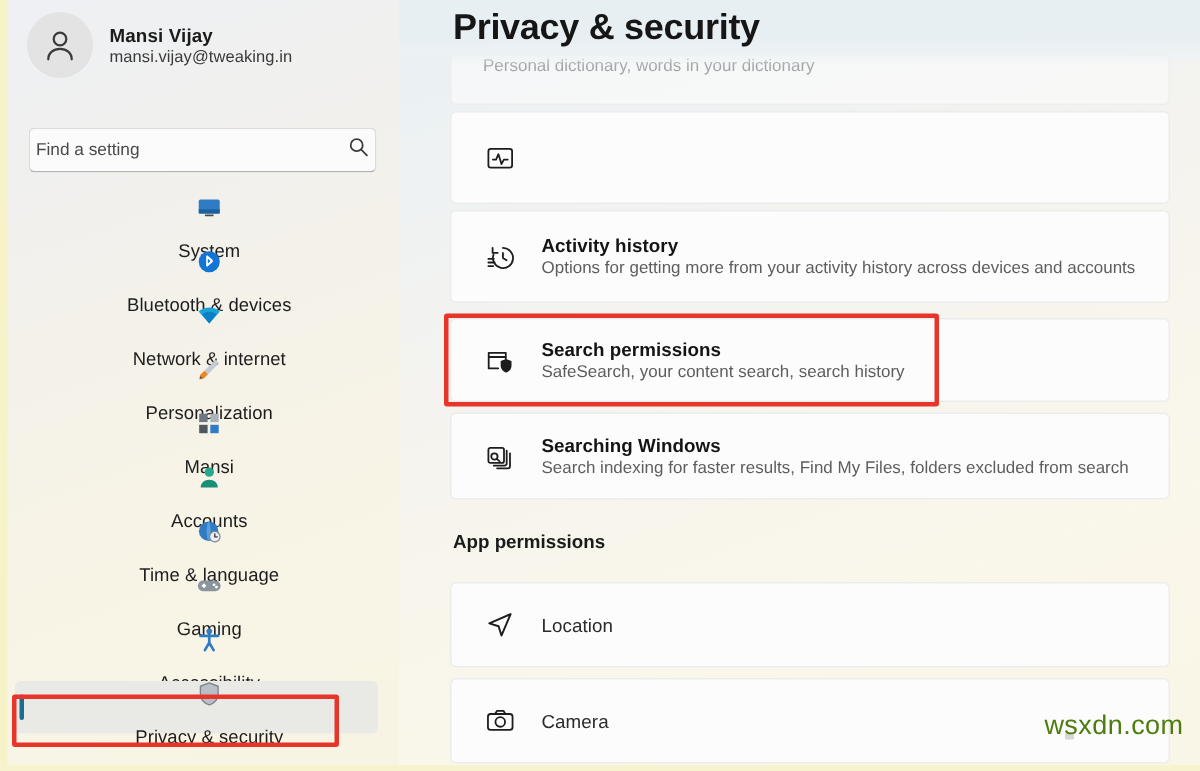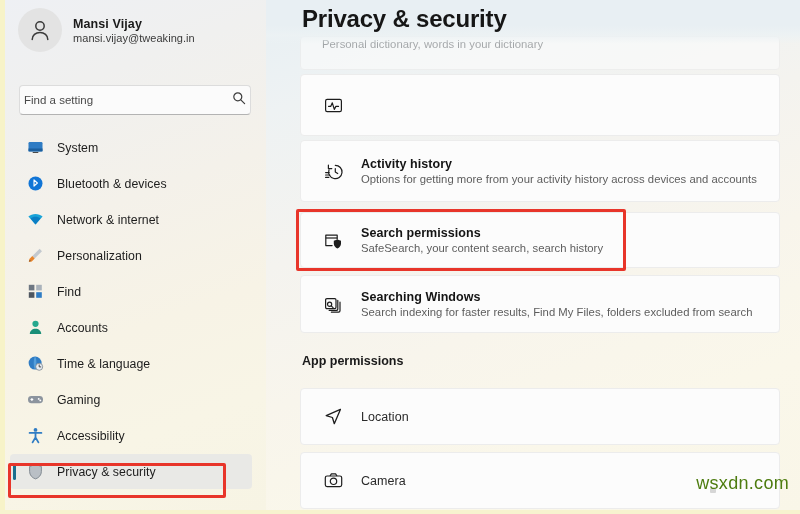--- a/index.html
+++ b/index.html
@@ -107,20 +107,21 @@
   .nav-item {
     position: relative;
     height: 35px;
     margin: 0 14px 1px 10px;
     display: flex;
     align-items: center;
     gap: 13px;
     padding-left: 17px;
     border-radius: 4px;
     cursor: default;
+    flex-direction: column;
   }
   .nav-item.selected { background: #e9e9e6; }
   .nav-item.selected::before {
     content: "";
     position: absolute;
     left: 3px; top: 9px;
     width: 3px; height: 17px;
     border-radius: 2px;
     background: #1a6e8e;
   }
@@ -338,21 +339,21 @@
 
       <div class="nav-item">
         <span class="nav-icon">
           <svg width="17" height="17" viewBox="0 0 17 17">
             <rect x="1.8" y="1.8" width="5.6" height="5.6" fill="#6e7782"></rect>
             <rect x="9.2" y="1.8" width="5.6" height="5.6" fill="#aab2bb"></rect>
             <rect x="1.8" y="9.2" width="5.6" height="5.6" fill="#4e5660"></rect>
             <rect x="9.2" y="9.2" width="5.6" height="5.6" fill="#2f7cc4"></rect>
           </svg>
         </span>
-        <span class="nav-label">Find</span>
+        <span class="nav-label">Mansi</span>
       </div>
 
       <div class="nav-item">
         <span class="nav-icon">
           <svg width="17" height="17" viewBox="0 0 17 17">
             <circle cx="8.5" cy="4.8" r="3.1" fill="#26a88e"></circle>
             <path d="M2.8 15c0-3.2 2.6-5.2 5.7-5.2s5.7 2 5.7 5.2z" fill="#1a8f78"></path>
           </svg>
         </span>
         <span class="nav-label">Accounts</span>

